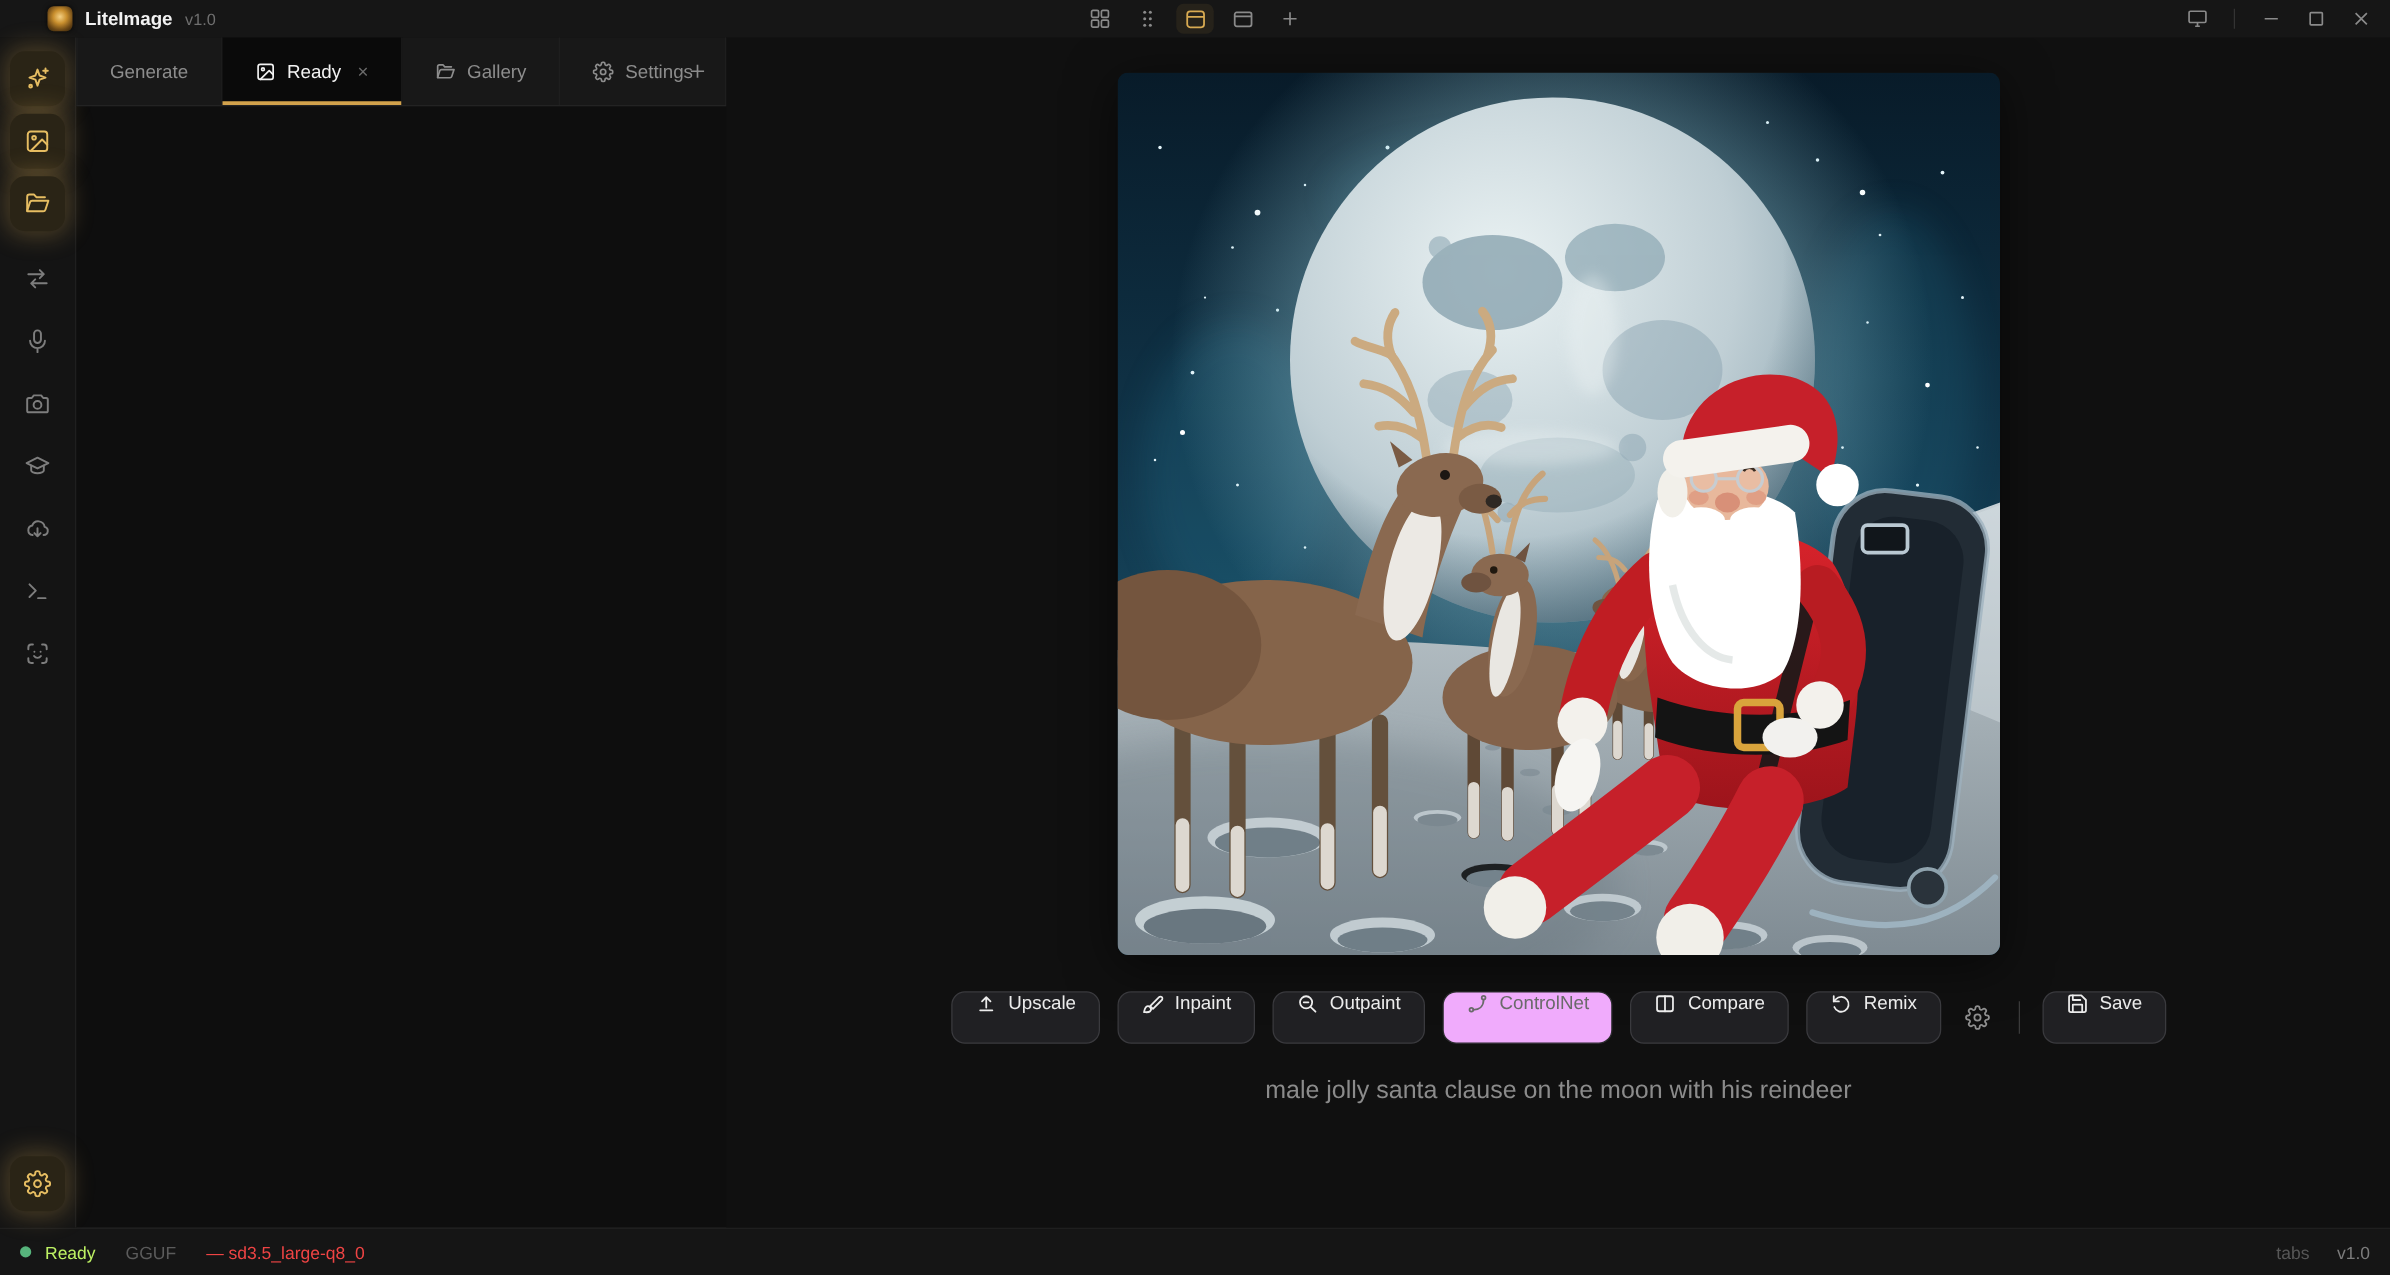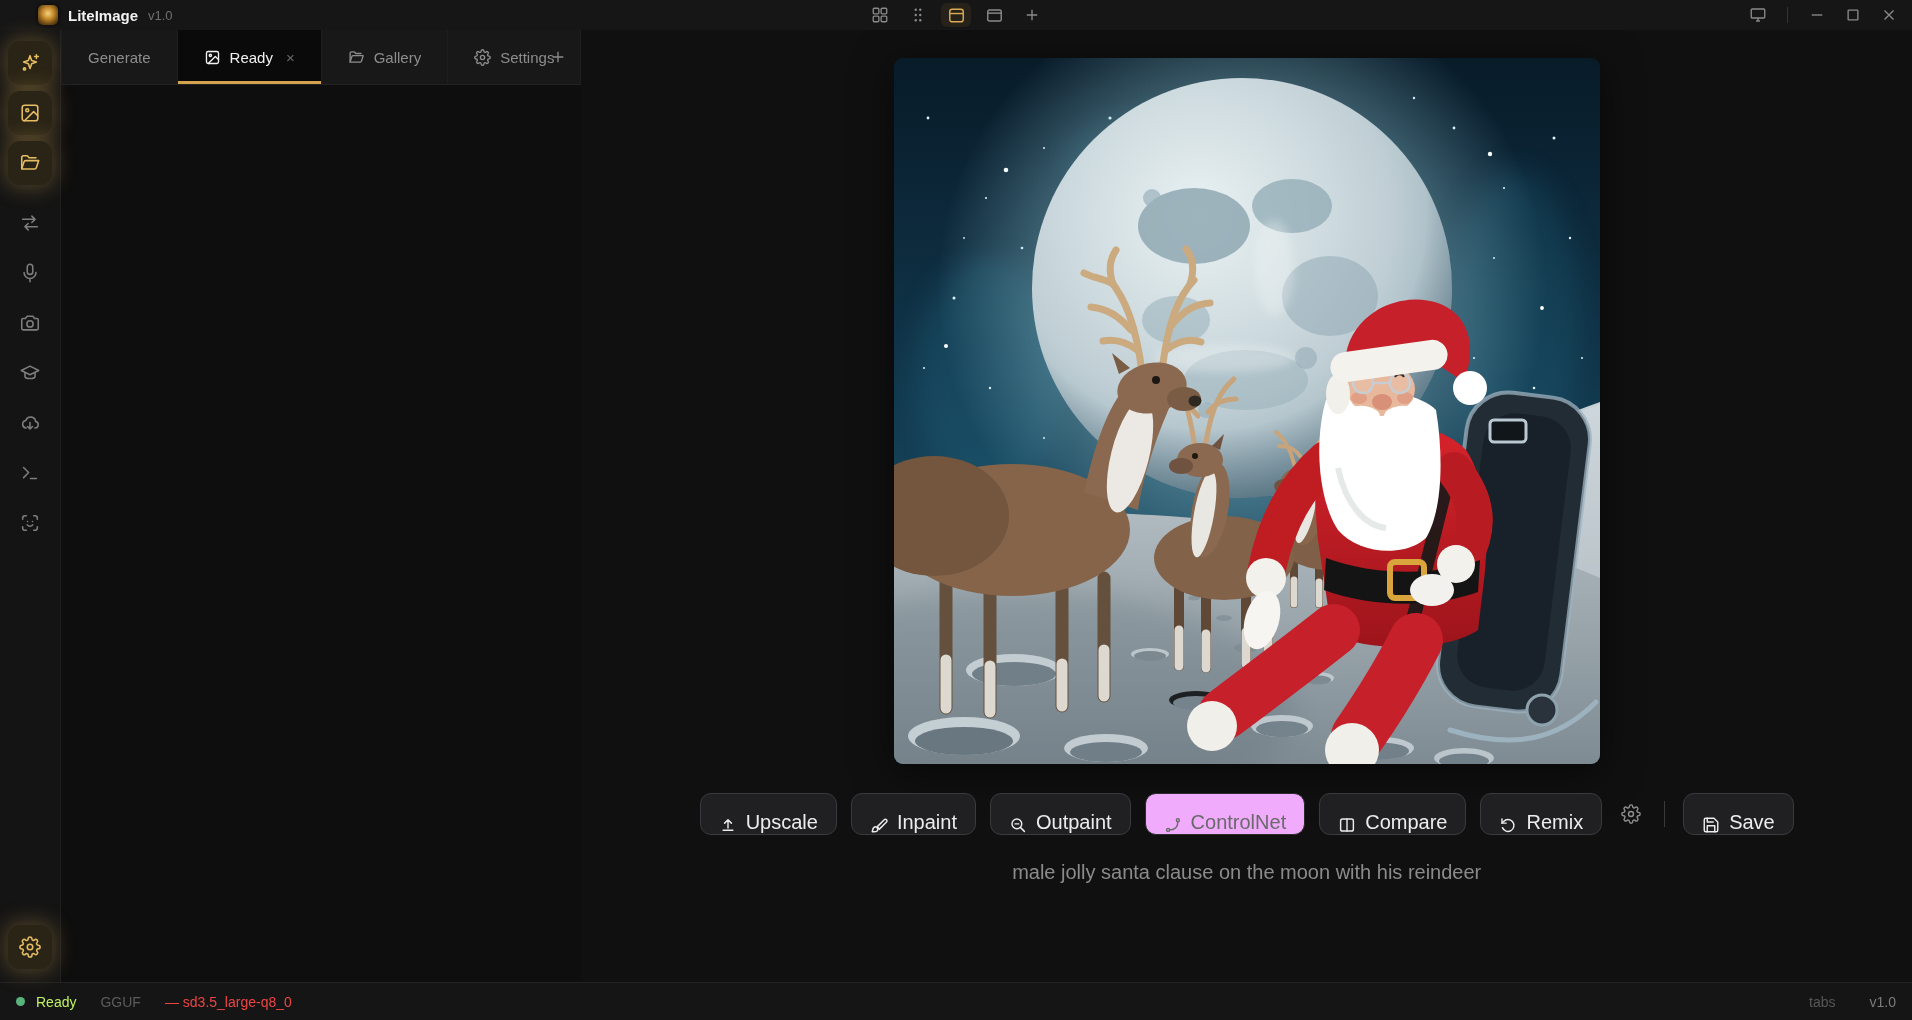--- a/index.html
+++ b/index.html
@@ -40,35 +40,35 @@
   .tab.active::after { content:""; position:absolute; left:0; right:0; bottom:0; height:3px; background:#d2a24c; }
   .tab .close { color:#6b6b6b; font-size:15px; margin-left:4px; }
   .tab-add { position:absolute; right:14px; top:0; bottom:0; display:flex; align-items:center; color:#8a8a8a; }
 
   
   .canvas-area { flex:1; background:#101010; display:flex; flex-direction:column; align-items:center; padding-top:28px; }
   .image-card { width:706px; height:706px; border-radius:9px; overflow:hidden; box-shadow:0 8px 40px rgba(0,0,0,.55); }
 
   
   .actions { margin-top:29px; display:flex; align-items:center; gap:14px; }
-  .act-btn { display:flex; align-items:flex-end; gap:9px; height:42px; padding:0 18px; border-radius:11px;
-    background:#202023; border:1px solid #3a3a3e; color:#ececec; font-size:20px; }
+  .act-btn { display:flex; align-items:flex-start; gap:9px; height:42px; padding:0 18px; border-radius:11px;
+    background:#202023; border:1px solid #3a3a3e; color:#ececec; font-size:15px; }
   .act-btn.disabled { color:#6a6a6a; border-color:#2b2b2e; background:#f0abfc; }
   .act-gear { color:#8f8f8f; padding:0 4px; }
   .act-sep { width:1px; height:26px; background:#3a3a3a; margin:0 4px; }
 
   .caption { margin-top:26px; font-size:20px; color:#8b8b8b; }
 
   
   .statusbar { height:38px; background:#151515; border-top:1px solid #232323; display:flex; align-items:center; padding:0 16px; font-size:14px; }
   .st-dot { width:9px; height:9px; border-radius:50%; background:#57b47c; margin-right:11px; }
   .st-ready { color:#bef264; margin-right:24px; }
   .st-format { color:#5b5b5b; margin-right:24px; }
   .st-model { color:#ef4444; }
-  .st-right { margin-left:auto; display:flex; gap:34px; }
+  .st-right { margin-left:auto; display:flex; gap:22px; }
   .st-tabs { color:#575757; }
   .st-ver { color:#7c7c7c; }
 </style>
 </head>
 <body>
 
 <div class="titlebar">
   <div class="app-id">
     <div class="app-logo"></div>
     <span class="app-title">LiteImage</span>

